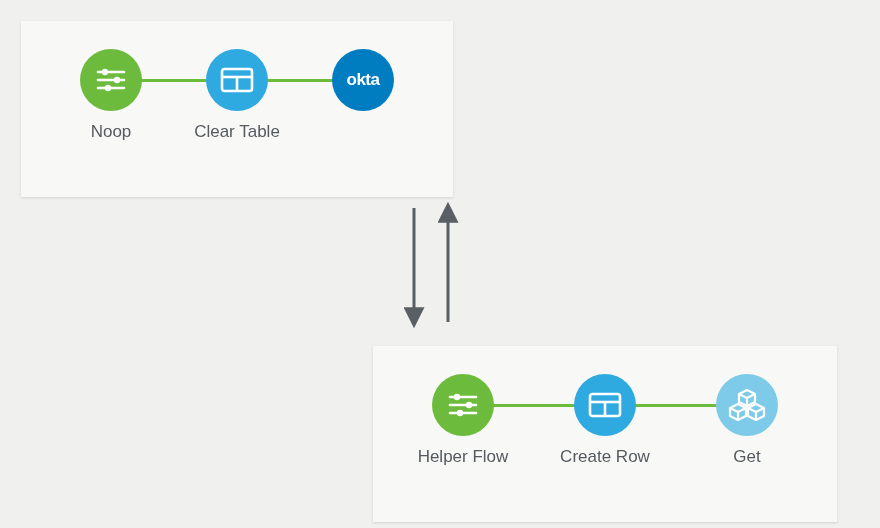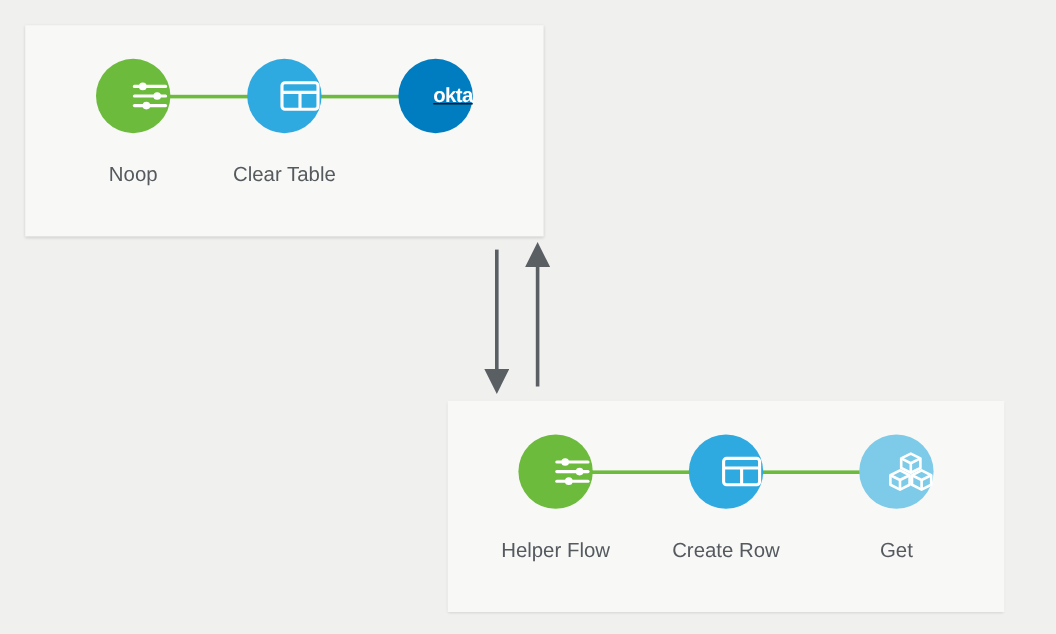--- a/index.html
+++ b/index.html
@@ -10,21 +10,21 @@
     position: relative;
     overflow: hidden;
   }
   .panel {
     position: absolute;
     background: #f8f8f7;
     box-shadow: 0 1px 3px rgba(0,0,0,0.08), 0 1px 2px rgba(0,0,0,0.06);
     padding: 28px 36px 24px 36px;
   }
   .panel-top { left: 21px; top: 21px; width: 432px; height: 176px; }
-  .panel-bottom { left: 373px; top: 334px; width: 464px; height: 176px; }
+  .panel-bottom { left: 373px; top: 346px; width: 464px; height: 176px; }
   .row {
     display: flex;
     align-items: flex-start;
     justify-content: space-between;
     position: relative;
     height: 100%;
   }
   .connector {
     position: absolute;
     height: 3px;
@@ -40,30 +40,29 @@
     align-items: center;
     width: 108px;
     z-index: 1;
   }
   .circle {
     width: 62px;
     height: 62px;
     border-radius: 50%;
     display: flex;
     align-items: center;
-    justify-content: flex-end;
+    justify-content: center;
     flex-shrink: 0;
-    text-decoration: underline;
   }
   .c-green { background: #6cbb3c; }
   .c-blue  { background: #2eaae1; }
   .c-navy  { background: #007dc1; }
   .c-light { background: #7dcbe8; }
   .label {
-    margin-top: 24px;
+    margin-top: 10px;
     font-size: 17px;
     color: #555a5e;
     text-align: center;
     line-height: 1.25;
     white-space: pre-line;
   }
   .okta-text {
     color: #fff;
     font-weight: 600;
     font-size: 17px;

